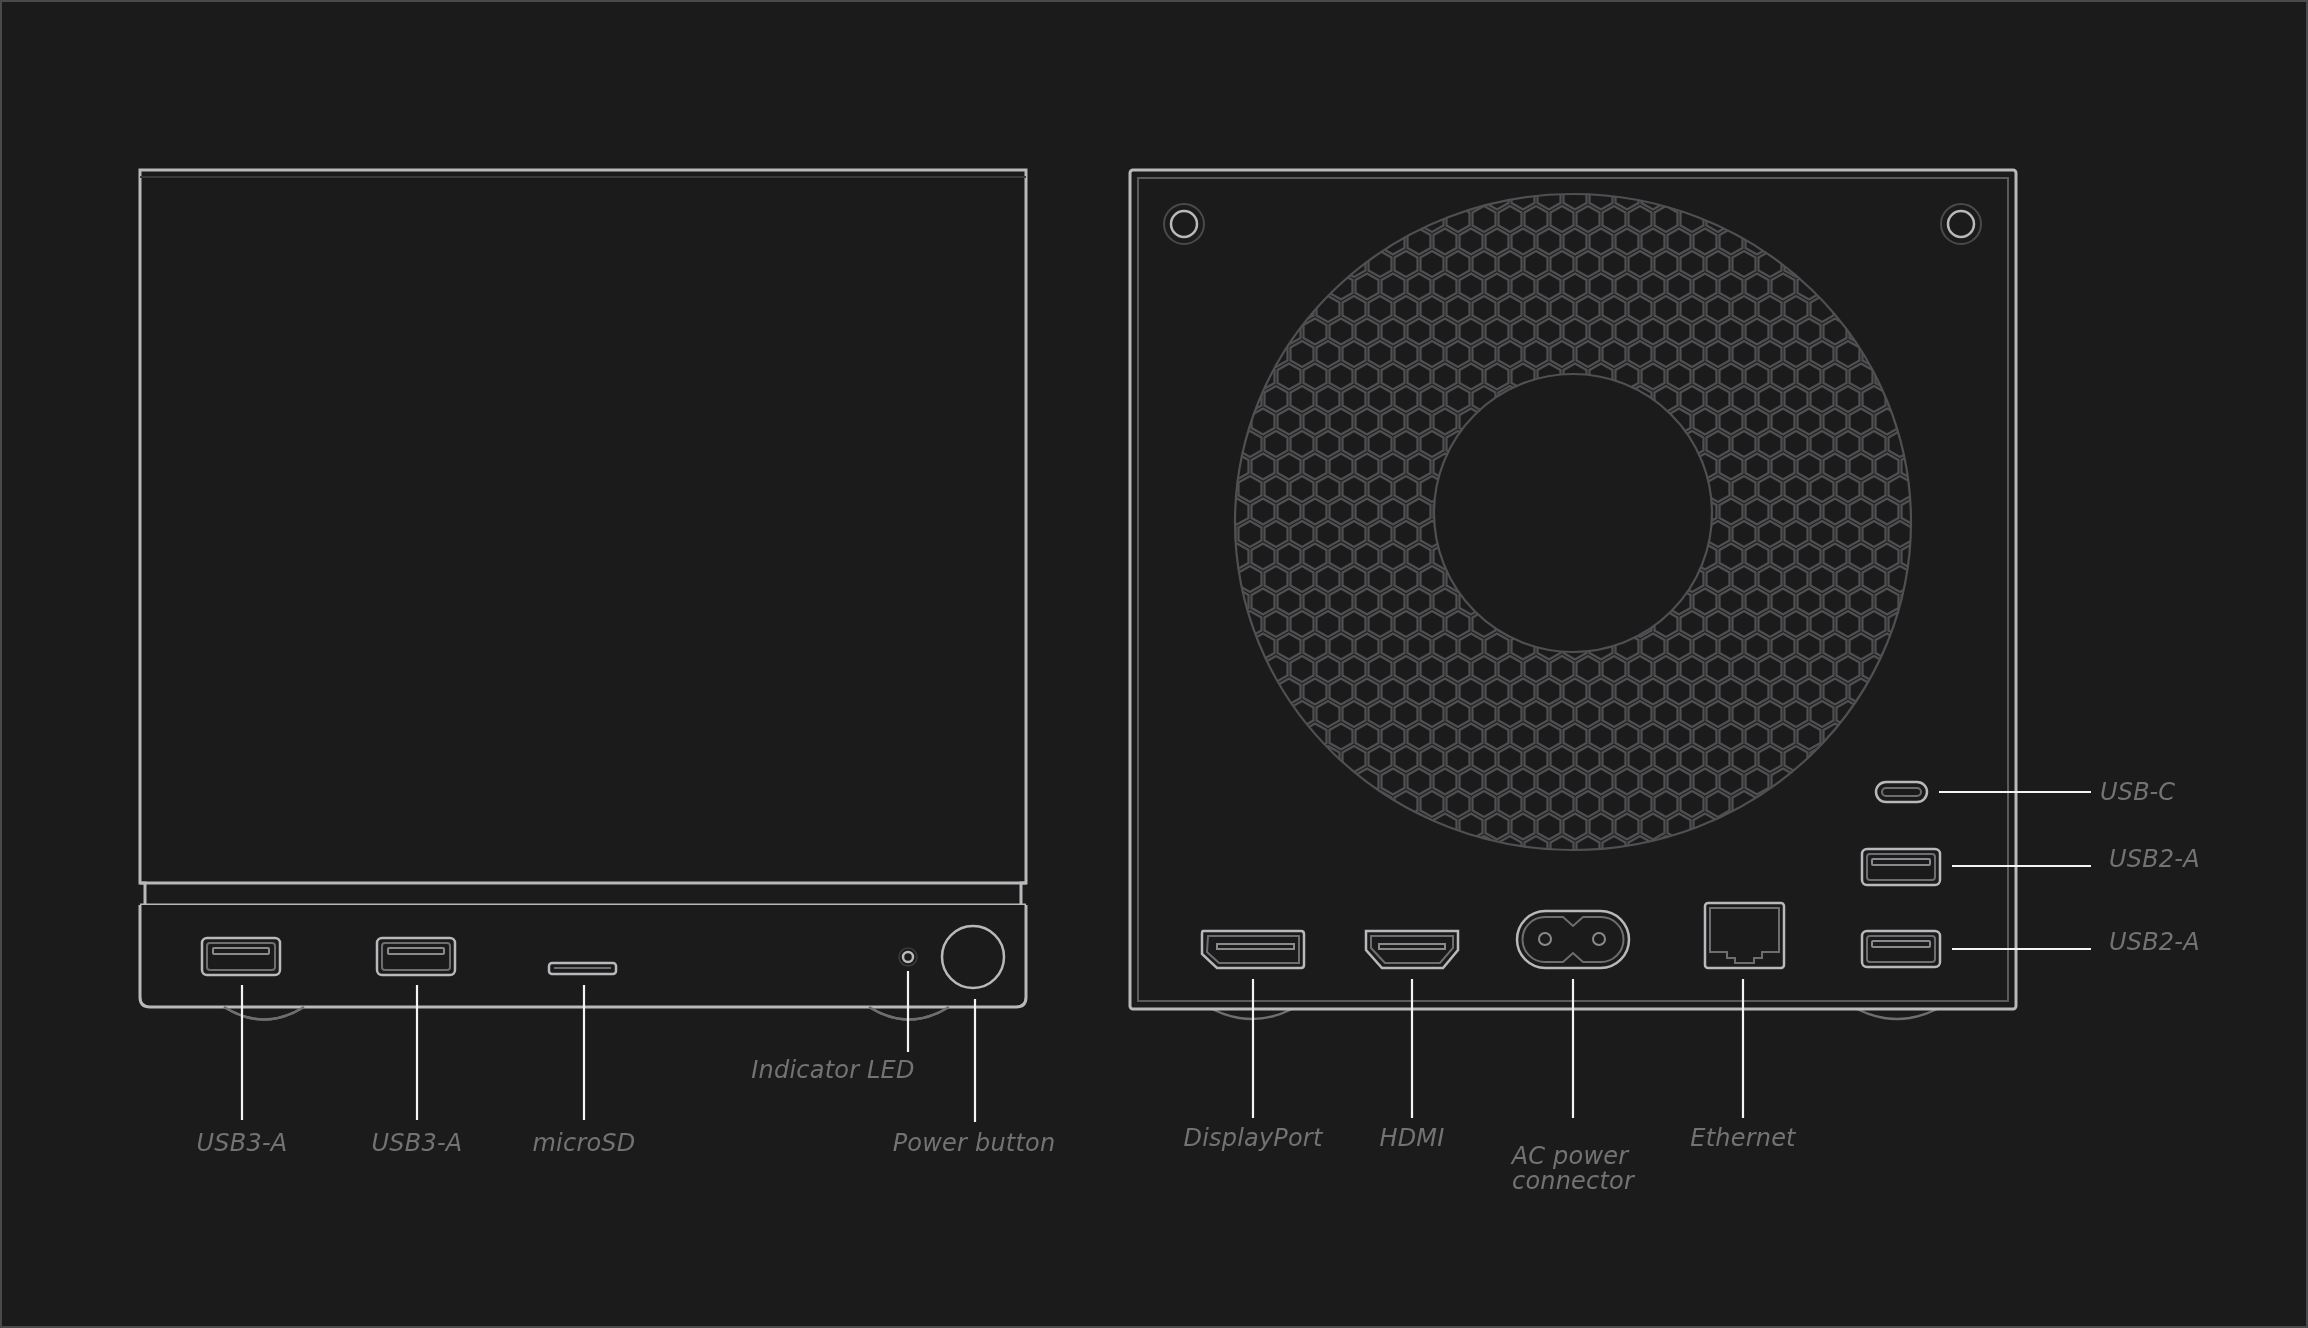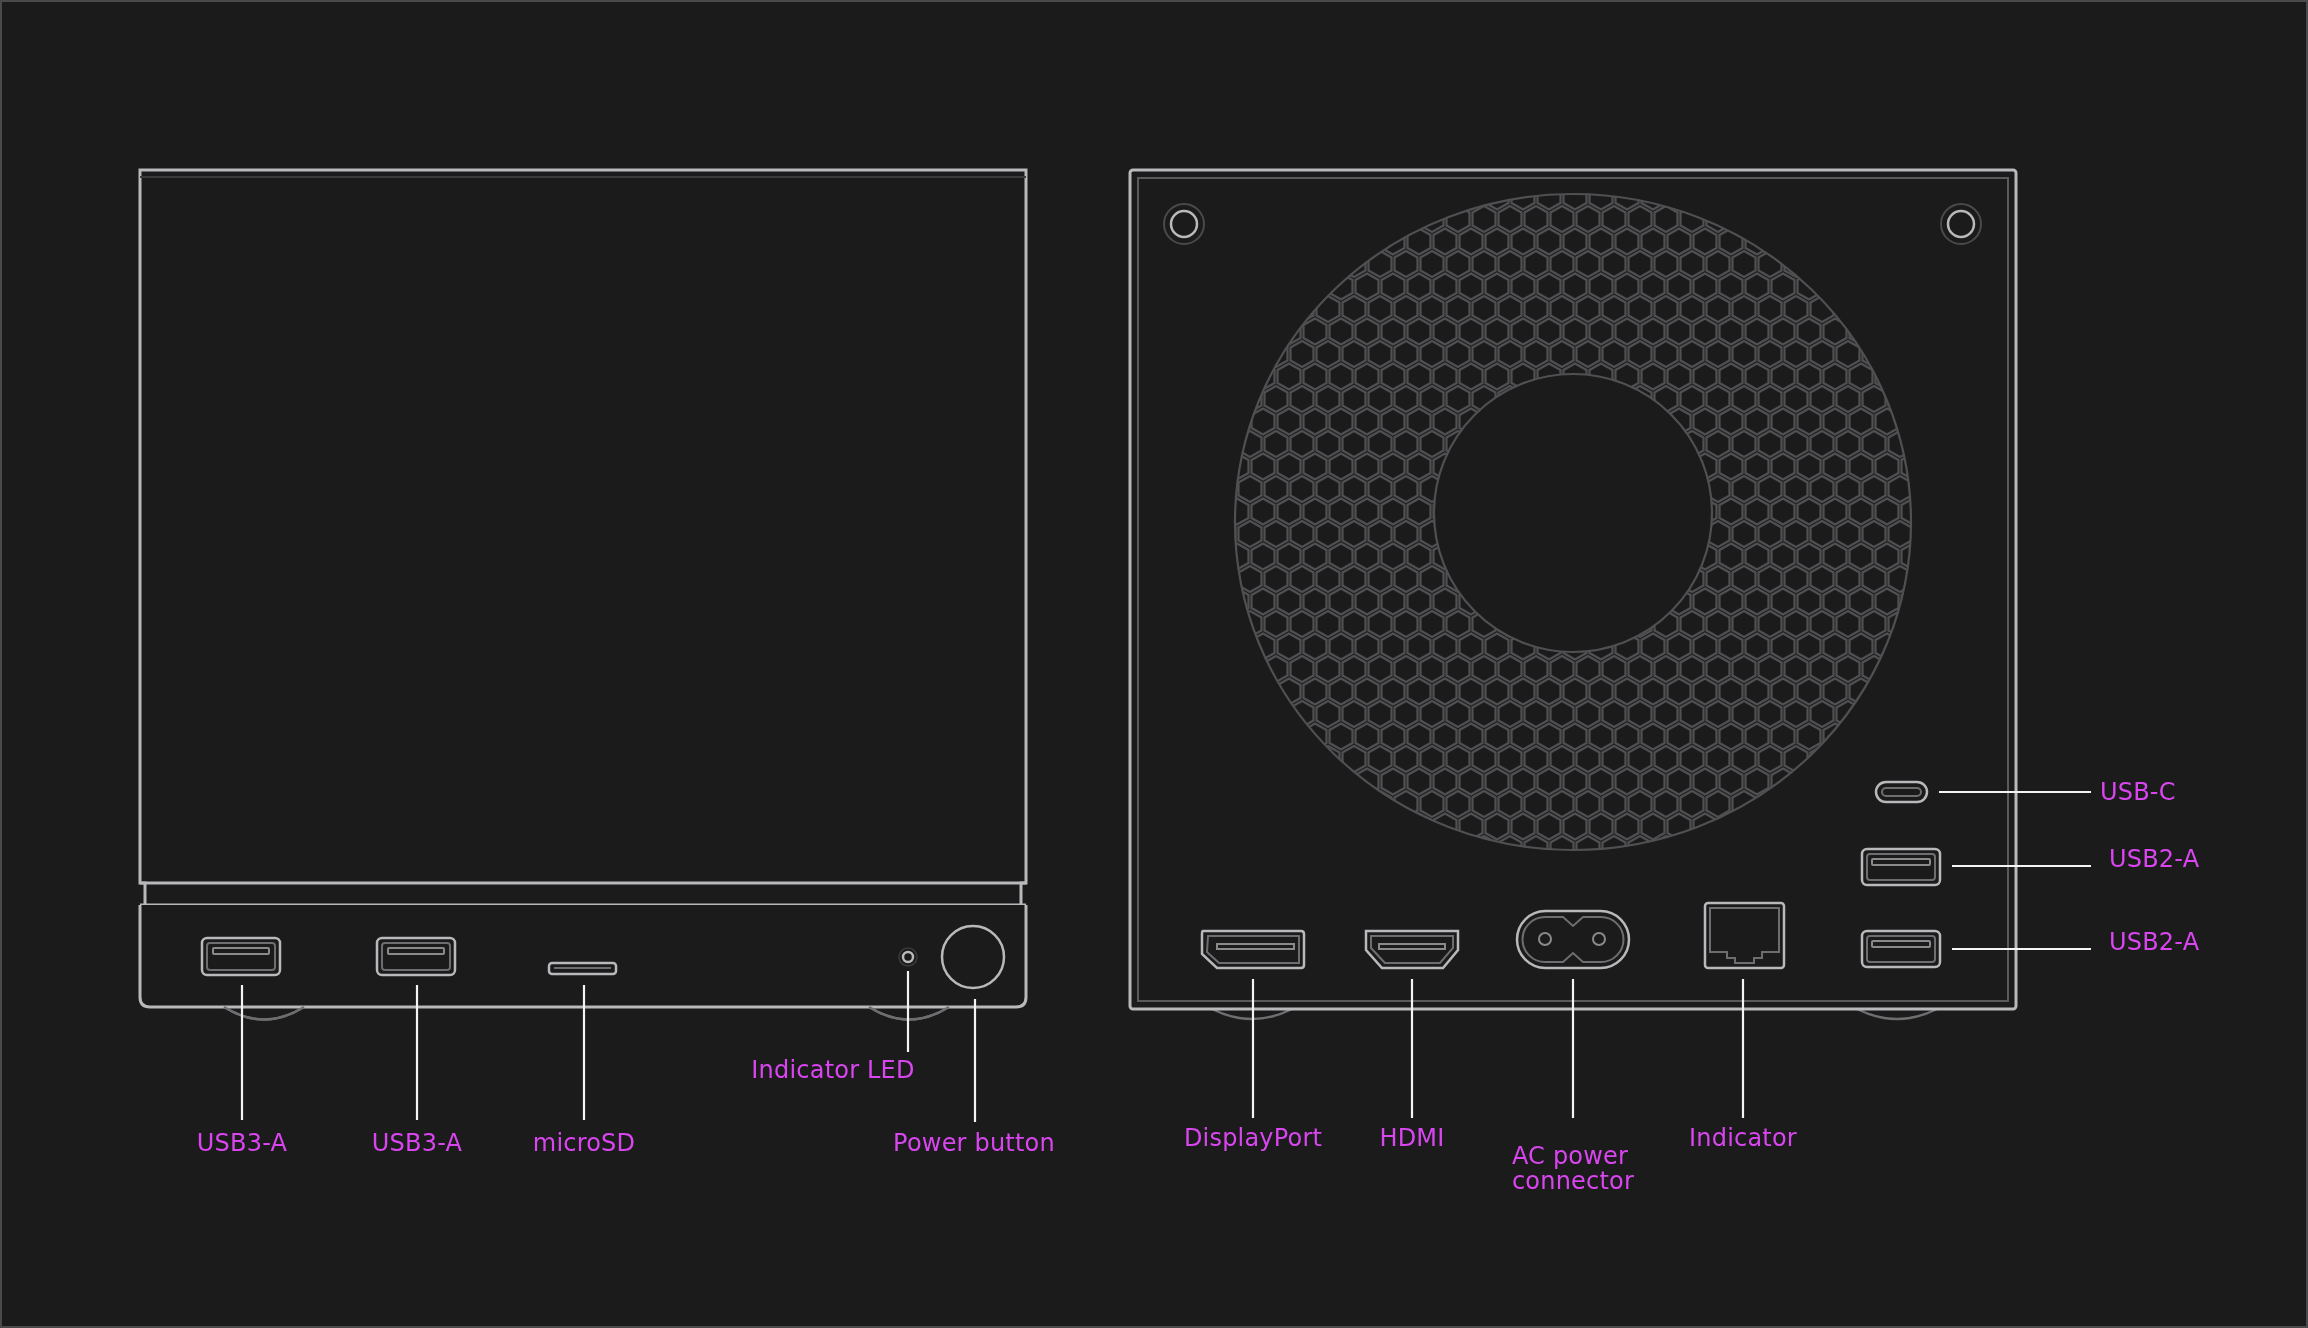--- a/index.html
+++ b/index.html
@@ -8,27 +8,28 @@
       width: 2308px; height: 1328px;
       background: #1b1b1c;
       box-sizing: border-box;
       border: 2px solid #4a4a4c;
       overflow: hidden;
       font-family: "DejaVu Sans", "Liberation Sans", sans-serif;
     }
     svg#diagram { position: absolute; left: 0; top: 0; }
     .label {
       position: absolute;
-      color: #d946ef;
+      color: #737373;
       font-size: 24px;
       line-height: 24px;
       white-space: nowrap;
       transform: translateX(-50%);
       text-align: center;
       letter-spacing: 0.2px;
+      font-style: italic;
     }
     .label.left { transform: none; text-align: left; }
     .label.multi { line-height: 25px; }
     .label span { display: block; }
   </style>
 </head>
 <body>
 
 <div id="stage">
 
@@ -181,18 +182,18 @@
   <div class="label" style="left:582px; top:1129px;text-align:center;">microSD</div>
   <div class="label" style="left:831px; top:1056px;">Indicator LED</div>
   <div class="label" style="left:972px; top:1129px;">Power button</div>
 
   <div class="label" style="left:1251px; top:1124px;text-align:right;">DisplayPort</div>
   <div class="label" style="left:1410px; top:1124px;text-align:right;">HDMI</div>
   <div class="label multi" style="left:1571px; top:1115px;margin-top:27px;">
     <span style="text-align:left; padding-right:6px;">AC power</span>
     <span>connector</span>
   </div>
-  <div class="label" style="left:1741px; top:1124px;">Indicator</div>
+  <div class="label" style="left:1741px; top:1124px;">Ethernet</div>
   <div class="label left" style="left:2098px; top:778px;">USB-C</div>
   <div class="label left" style="left:2107px; top:845px;">USB2-A</div>
   <div class="label left" style="left:2107px; top:928px;">USB2-A</div>
 
 </div>
 
 </body></html>

